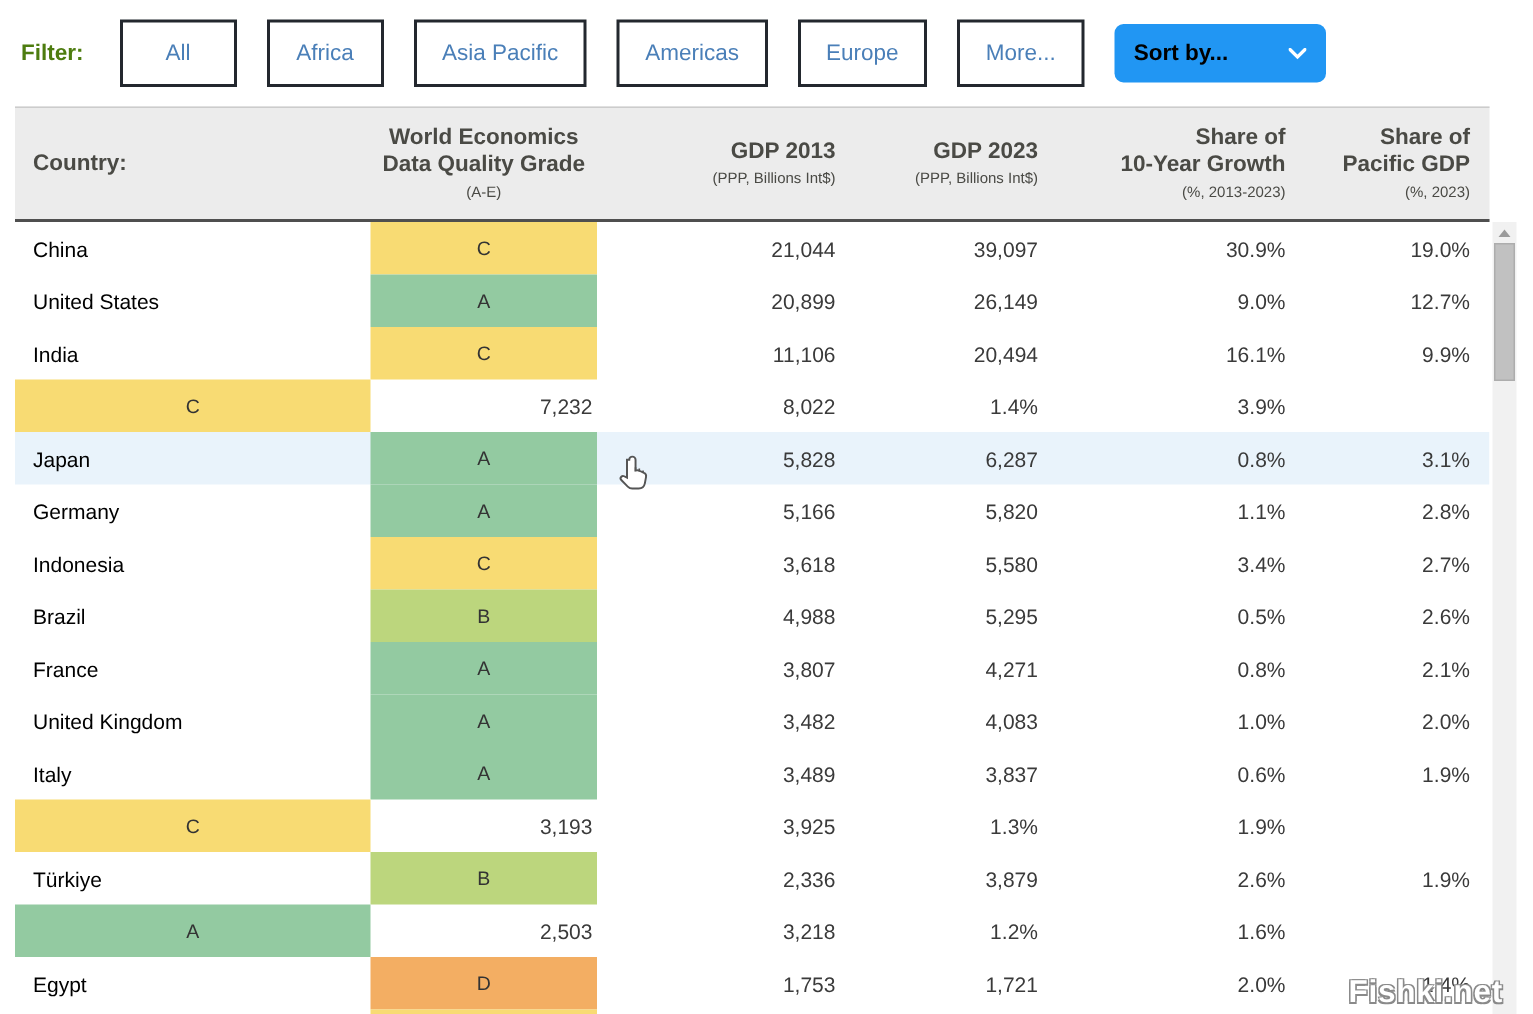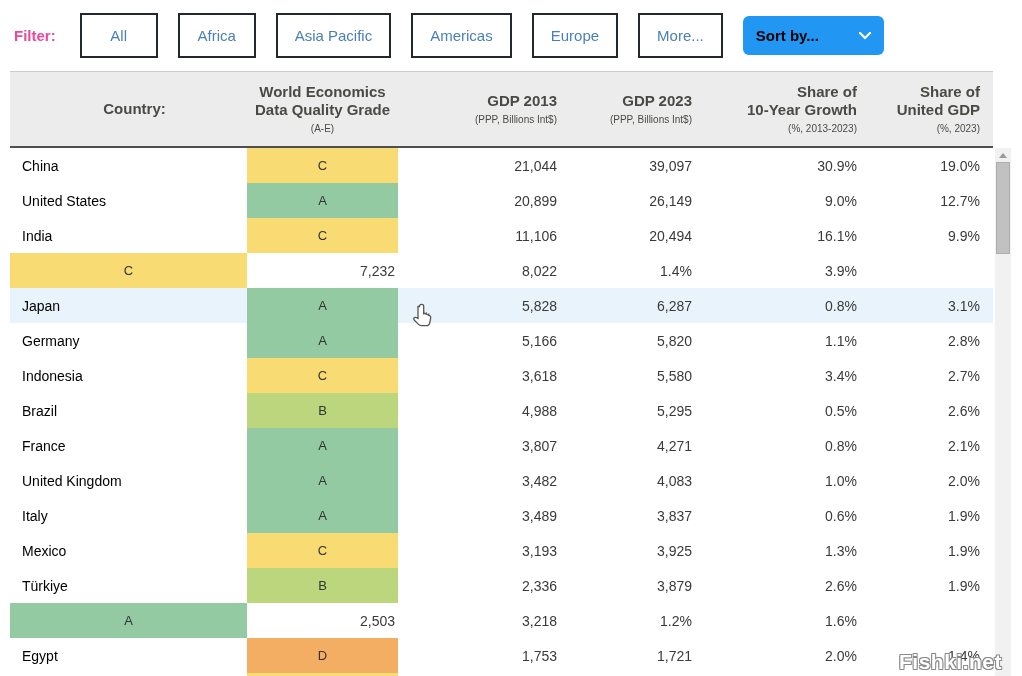--- a/index.html
+++ b/index.html
@@ -3,39 +3,39 @@
 <meta charset="utf-8">
 <style>
   * { box-sizing: border-box; }
   html,body { margin:0; padding:0; background:#fff; }
   body { font-family:"Liberation Sans", sans-serif; }
   .page { position:relative; width:1022px; height:676px; background:#fff; overflow:hidden; }
 
   
   .filter-bar { position:absolute; top:0; left:0; width:1022px; height:71px;
                 display:flex; align-items:center; padding-left:14px; background:#fff; }
-  .filter-label { font-weight:bold; font-size:15px; color:#ec4899; margin-right:24px; }
+  .filter-label { font-weight:bold; font-size:15px; color:#4d7c0f; margin-right:24px; }
   .filter-buttons { display:flex; align-items:flex-end; }
   .filter-btn { height:45px; min-width:78px; padding:0 17px; margin-right:20px;
                 background:#fff; border:2px solid #23282e; color:#4a7fb8;
                 font-size:15px; font-family:"Liberation Sans",sans-serif;
                 display:flex; align-items:center; justify-content:center; cursor:pointer; }
   .sort-select { height:39px; width:141px; background:#2196f3; border-radius:6px;
                  color:#000000; font-weight:bold; font-size:15px; display:flex;
                  align-items:center; justify-content:space-between; padding:0 13px; cursor:pointer; }
 
   
   .table-header { position:absolute; top:71px; left:10px; width:983px; height:77px;
                   background:#ececec; border-top:1px solid #cccccc; border-bottom:2px solid #4f4f4f;
                   display:grid; grid-template-columns:237px 151px 162px 135px 165px 123px;
                   align-items:center; color:#4a4a45; }
   .hc { line-height:1.25; }
   .hc .t { font-weight:bold; font-size:15px; display:block; }
   .hc .s { font-size:10px; display:block; margin-top:3px; }
-  .hc.left   { text-align:center; padding-left:12px; }
+  .hc.left   { text-align:left; padding-left:12px; }
   .hc.center { text-align:center; }
   .hc.right  { text-align:right; padding-right:3px; }
 
   
   .table-body { position:absolute; top:148px; left:10px; width:983px; height:528px;
                 overflow:hidden; background:#fff; }
   .row { display:grid; grid-template-columns:237px 151px 162px 135px 165px 123px;
          height:35px; align-items:center; font-size:14px; color:#3a3a3a; }
   .row.hovered { background:#e9f3fb; }
   .cell-country { padding-left:12px; }
@@ -101,21 +101,21 @@
       <span class="t">GDP 2023</span>
       <span class="s">(PPP, Billions Int$)</span>
     </div>
     <div class="hc right">
       <span class="t">Share of</span>
       <span class="t">10-Year Growth</span>
       <span class="s">(%, 2013-2023)</span>
     </div>
     <div class="hc right">
       <span class="t">Share of</span>
-      <span class="t">United GDP</span>
+      <span class="t">Pacific GDP</span>
       <span class="s">(%, 2023)</span>
     </div>
   </div>
 
   <div class="table-body" id="table-body">
       <div class="row">
     <div class="cell cell-country"><span class="country-link">China</span></div>
     <div class="cell cell-grade" style="background: rgb(248, 219, 115);">C</div>
     <div class="cell num">21,044</div>
     <div class="cell num">39,097</div>
@@ -195,21 +195,20 @@
   </div>
       <div class="row">
     <div class="cell cell-country"><span class="country-link">Italy</span></div>
     <div class="cell cell-grade" style="background: rgb(147, 202, 161);">A</div>
     <div class="cell num">3,489</div>
     <div class="cell num">3,837</div>
     <div class="cell num">0.6%</div>
     <div class="cell num">1.9%</div>
   </div>
       <div class="row">
-    <div class="cell cell-country"><span class="country-link">Mexico</span></div>
     <div class="cell cell-grade" style="background: rgb(248, 219, 115);">C</div>
     <div class="cell num">3,193</div>
     <div class="cell num">3,925</div>
     <div class="cell num">1.3%</div>
     <div class="cell num">1.9%</div>
   </div>
       <div class="row">
     <div class="cell cell-country"><span class="country-link">Türkiye</span></div>
     <div class="cell cell-grade" style="background: rgb(188, 214, 125);">B</div>
     <div class="cell num">2,336</div>

